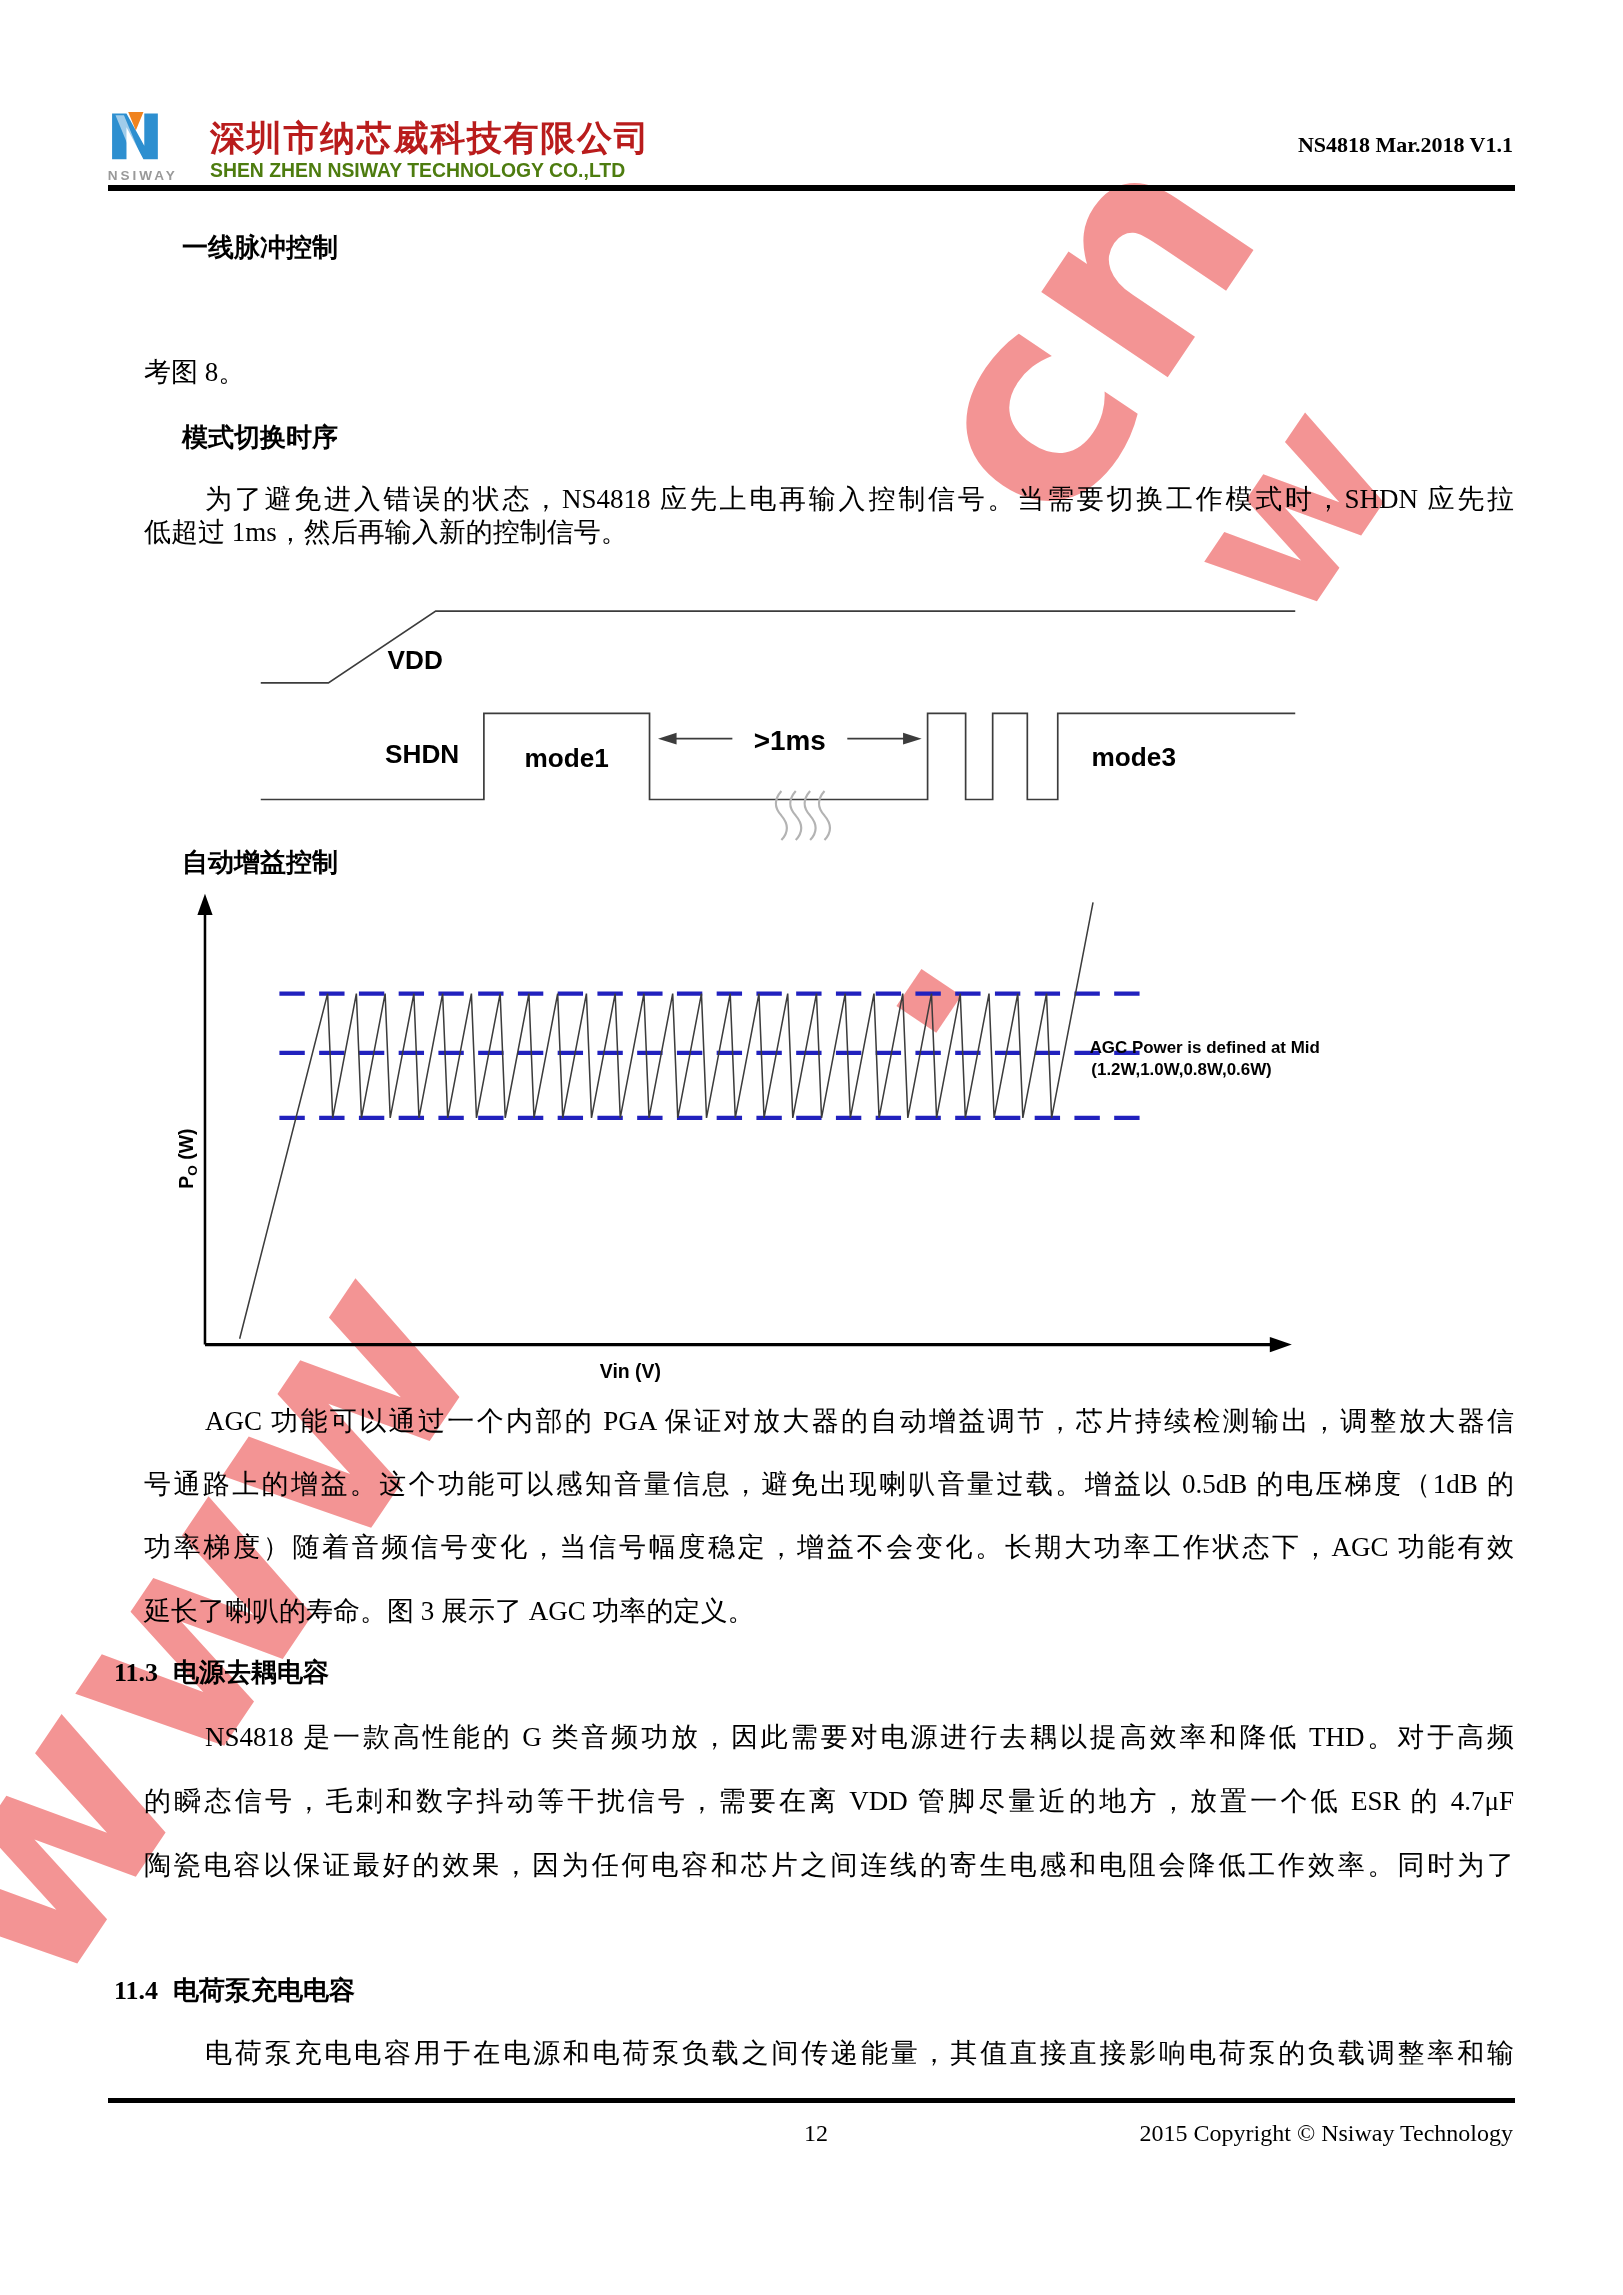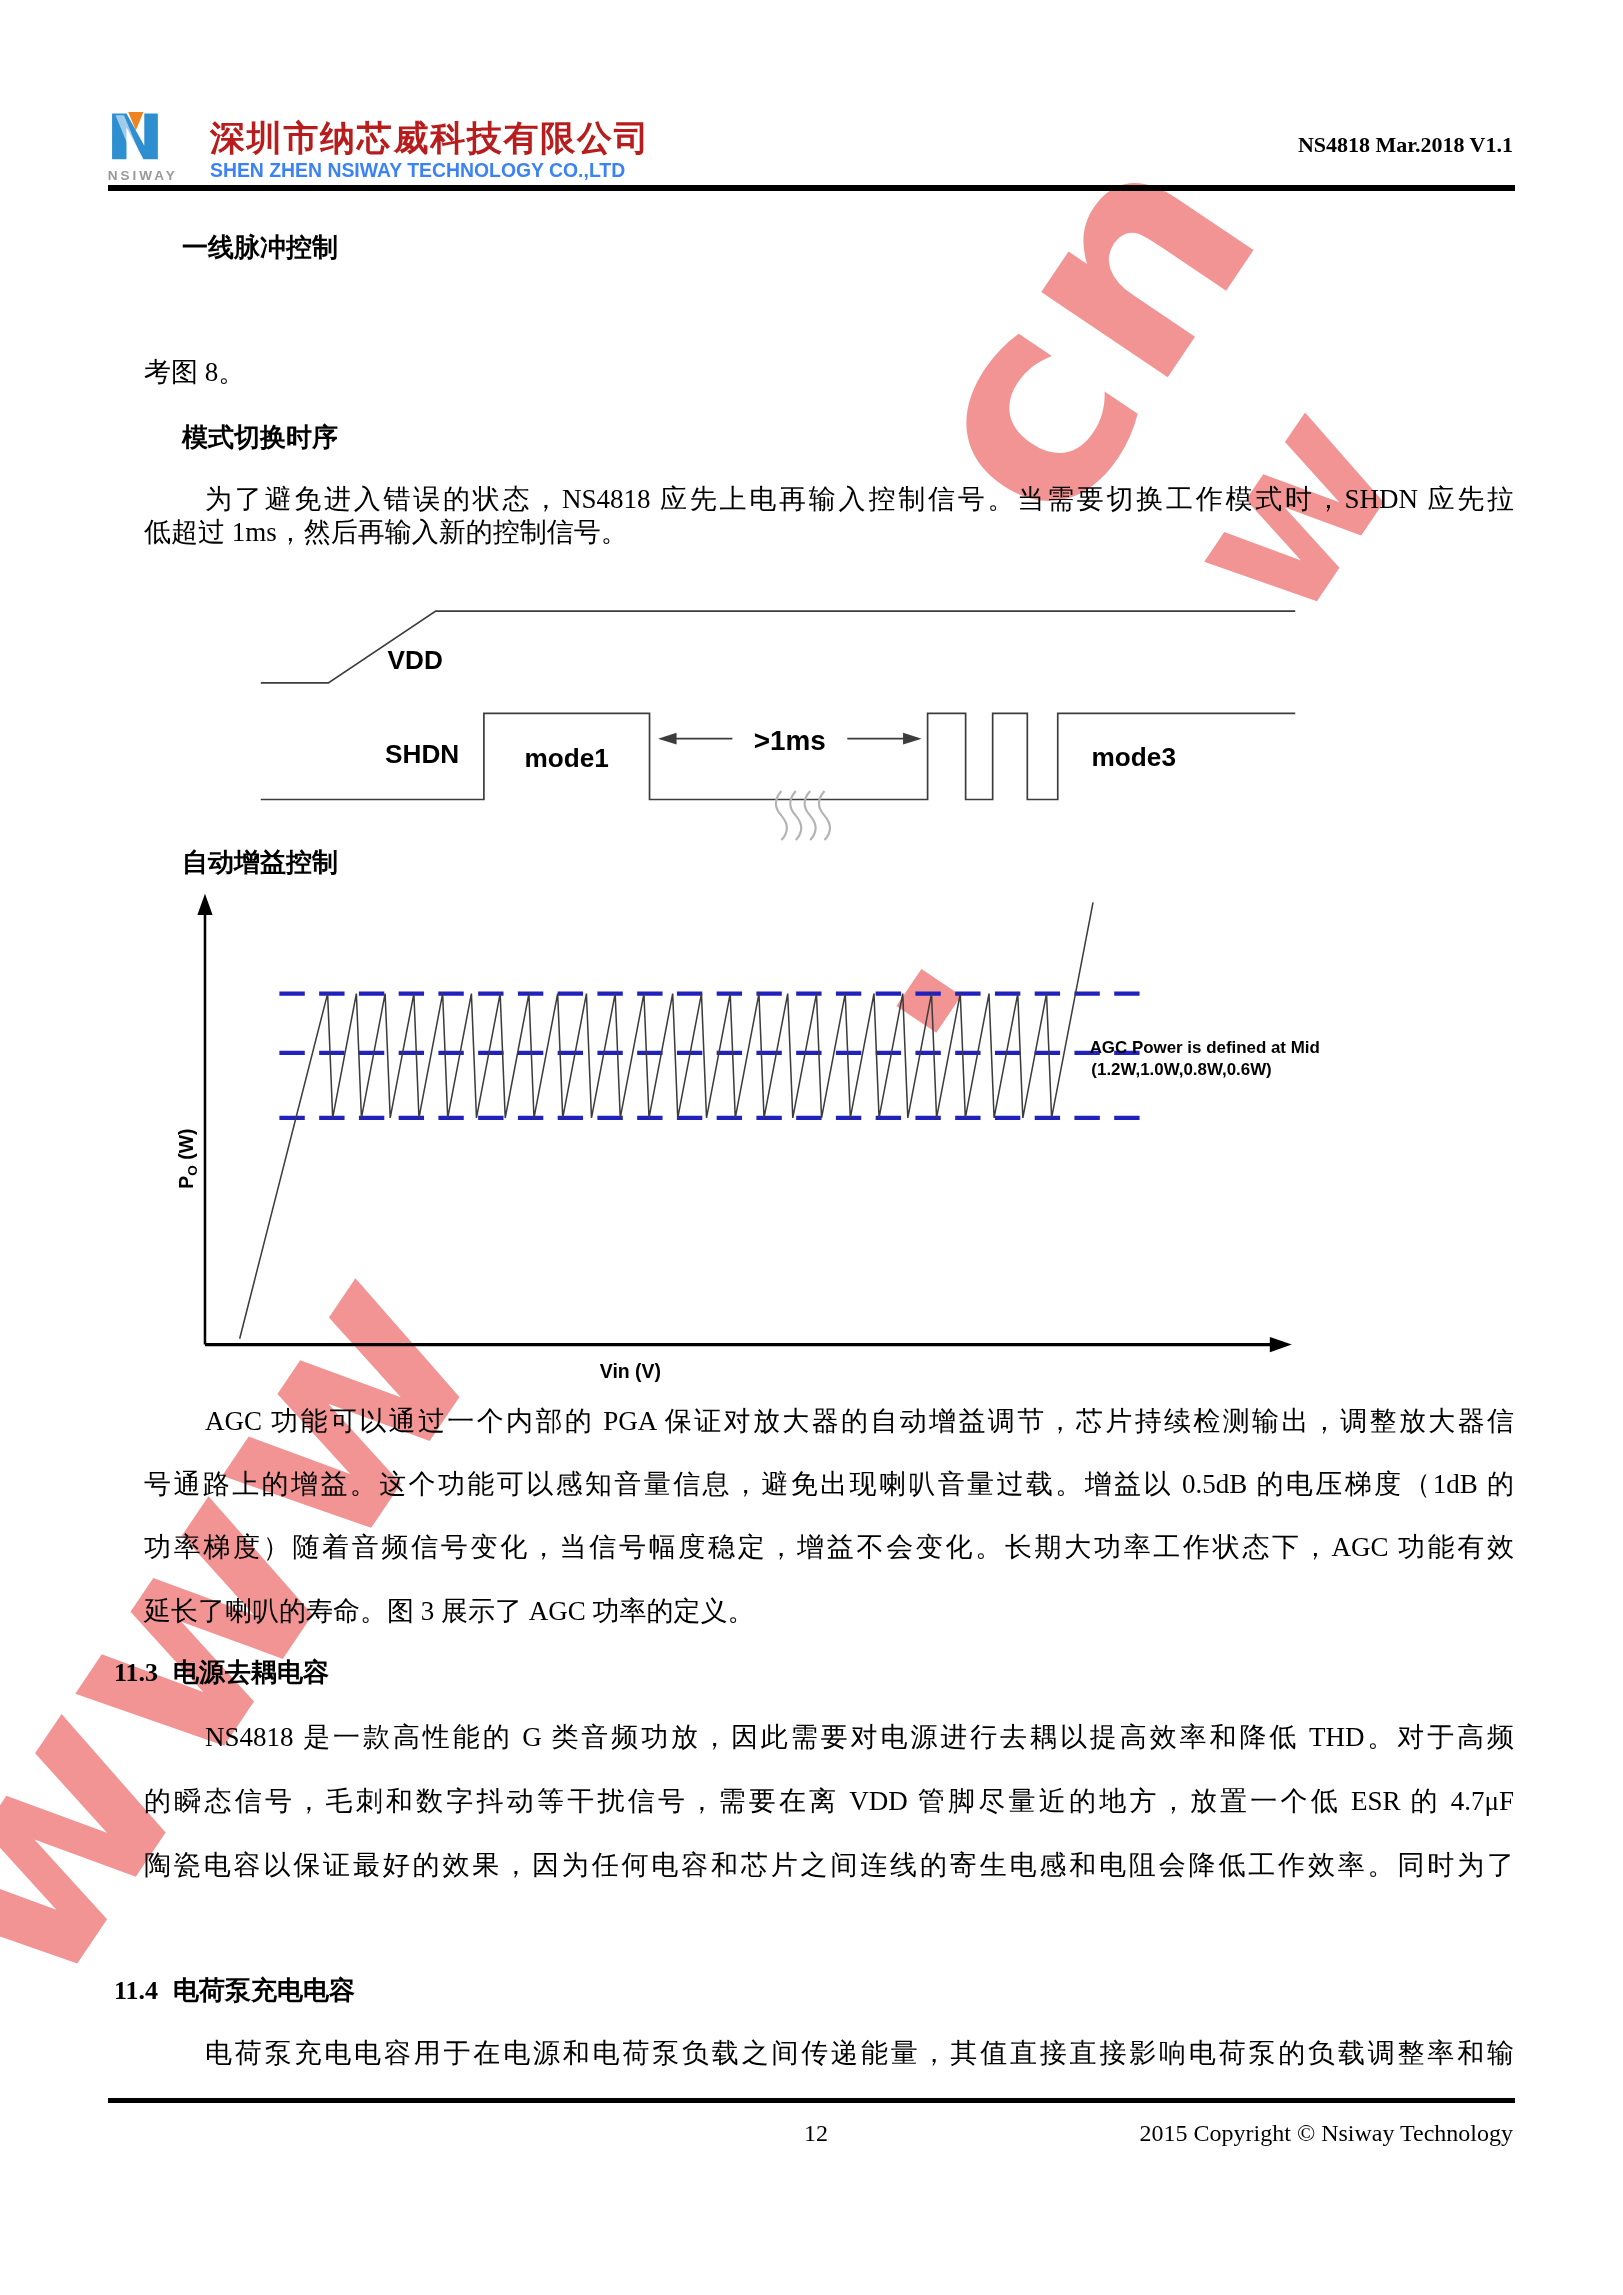--- a/index.html
+++ b/index.html
@@ -53,21 +53,21 @@
   <div class="layer-content">
 
     <svg class="tlogo" width="100" height="85" viewBox="0 0 118 100" style="position:absolute;left:107px;top:105px;">
       <polygon points="6,64 6,10 23,10 44,48 44,10 60,10 60,64 43,64 23,26 23,64" fill="#2d8fd0"></polygon>
       <polygon points="25,8 43,8 34,30" fill="#f0831e"></polygon>
       <polygon points="10,12 20,12 40,60 30,60" fill="#ffffff" opacity="0.55"></polygon>
       <text x="1" y="88" font-size="16" letter-spacing="3.5" fill="#999999" font-weight="bold">NSIWAY</text>
     </svg>
 
     <div class="company-cn" style="color:#b91c1c;">深圳市纳芯威科技有限公司</div>
-    <div class="company-en" style="color:#3b82f6;">SHEN ZHEN NSIWAY TECHNOLOGY CO.,LTD</div>
+    <div class="company-en" style="color:#4d7c0f;">SHEN ZHEN NSIWAY TECHNOLOGY CO.,LTD</div>
     <div class="doc-ref">NS4818 Mar.2018 V1.1</div>
     <div class="hrule" style="top:185px;height:6px;"></div>
 
     <div class="subhead" style="top:230px;">一线脉冲控制</div>
     <div class="bl" style="top:355px;">考图 8。</div>
 
     <div class="subhead" style="top:420px;">模式切换时序</div>
     <div class="bl just ind" style="top:482px;">为了避免进入错误的状态，NS4818 应先上电再输入控制信号。当需要切换工作模式时，SHDN 应先拉</div>
     <div class="bl" style="top:515px;">低超过 1ms，然后再输入新的控制信号。</div>
 

